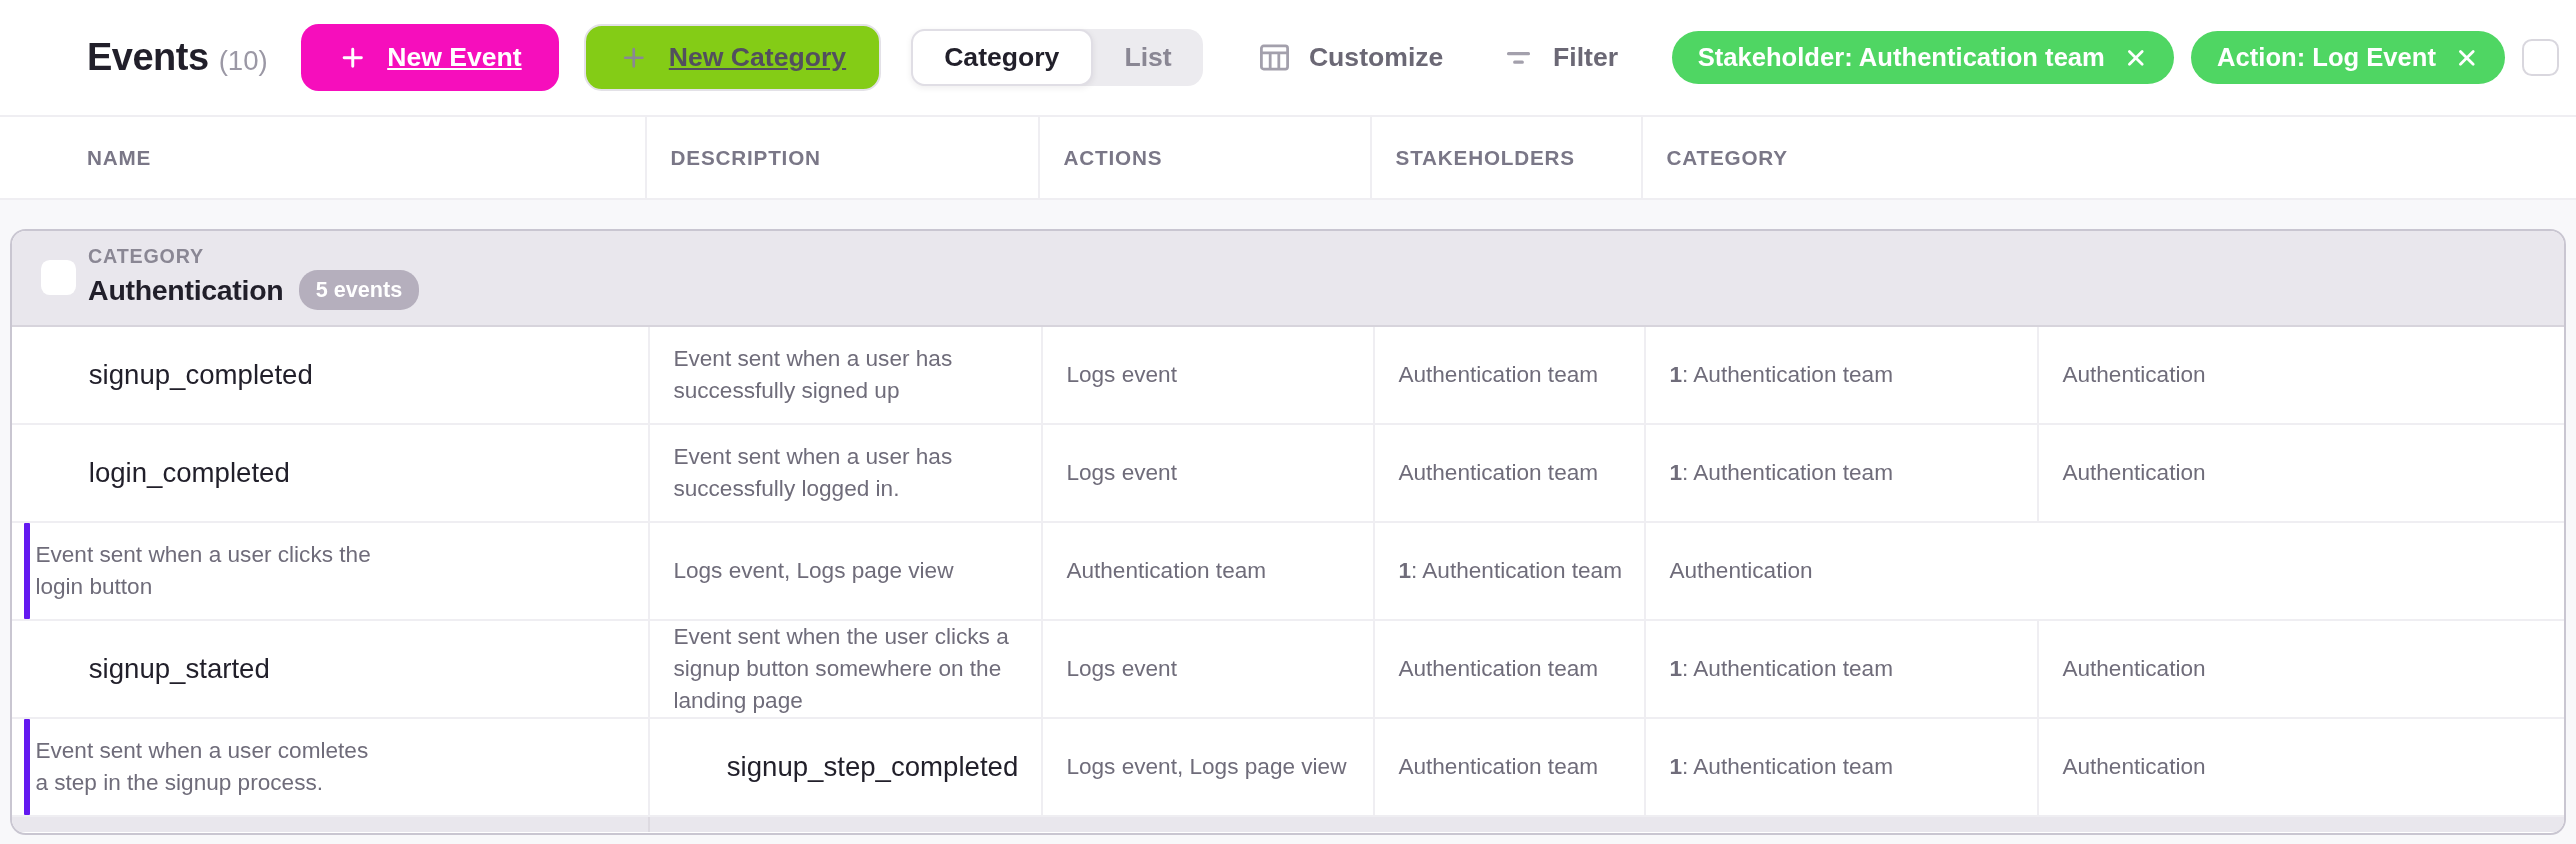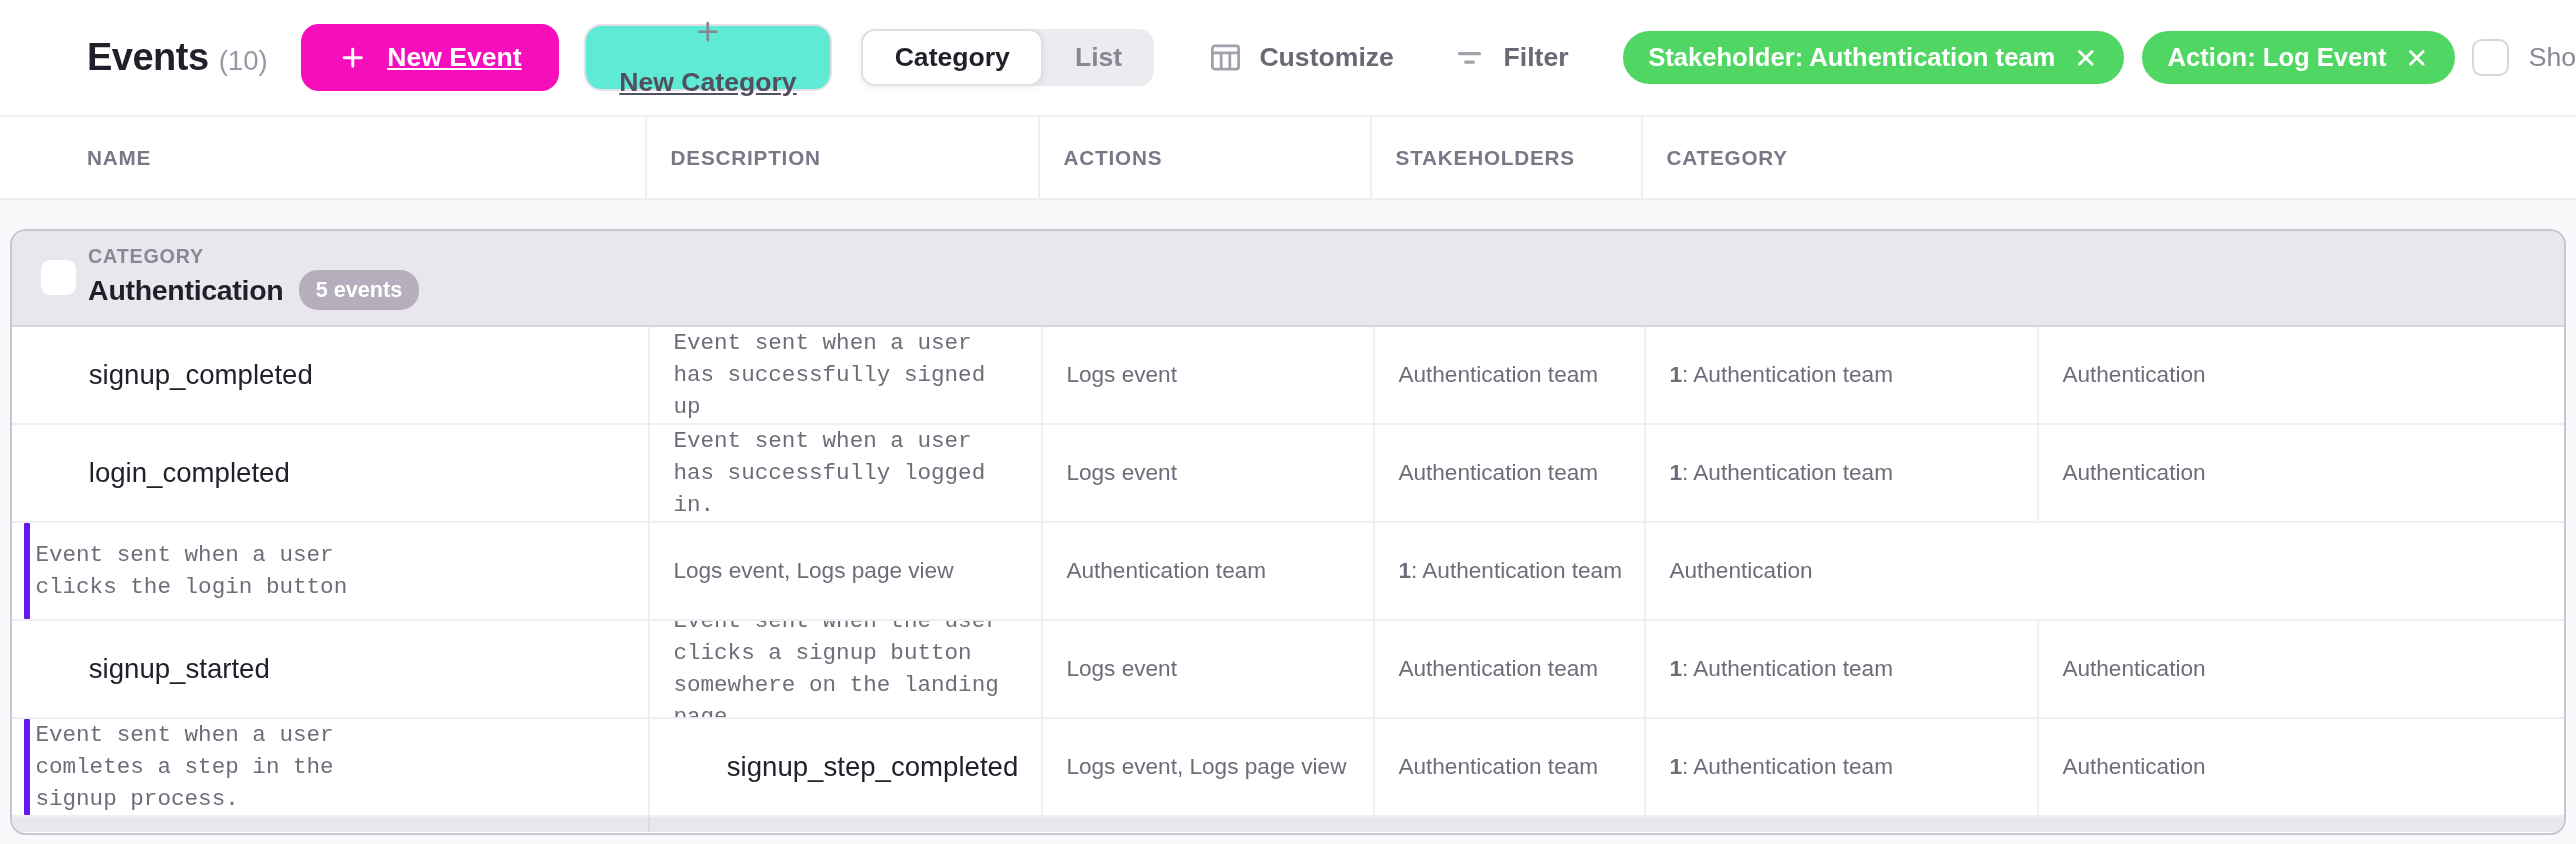--- a/index.html
+++ b/index.html
@@ -15,21 +15,21 @@
   
   .topbar{display:flex;align-items:center;height:117px;padding-left:87px;
           border-bottom:2px solid var(--line);background:#fff;}
   .title-wrap{display:flex;align-items:baseline;gap:10px;margin-right:33px;white-space:nowrap;}
   .title{font-size:38px;font-weight:700;color:var(--ink);letter-spacing:-0.5px;}
   .count{font-size:27.6px;color:#9b98a5;font-weight:400;}
   .btn{display:flex;align-items:center;justify-content:center;gap:20px;height:67px;
        border-radius:17.7px;font-size:26.6px;font-weight:600;cursor:pointer;white-space:nowrap;text-decoration:underline;}
   .btn svg{flex:0 0 auto;}
   .btn-primary{background:var(--pink);color:#fff;padding:0 37px;}
-  .btn-secondary{background:#5eead4;color:#524f5e;border:2px solid #e3e1e7;padding:0 33px;margin-left:25.6px;flex-direction:column;}
+  .btn-secondary{background:#84cc16;color:#524f5e;border:2px solid #e3e1e7;padding:0 33px;margin-left:25.6px;}
   .btn-secondary .plus{color:#8a8794;}
 
   .toggle{display:flex;align-items:center;height:57px;background:#ecebef;border-radius:15.7px;
           margin-left:29.5px;}
   .toggle-opt{display:flex;align-items:center;justify-content:center;height:57px;padding:0 31.5px;
           font-size:26.6px;color:var(--gray-light);font-weight:600;cursor:pointer;border-radius:13.8px;white-space:nowrap;}
   .toggle-opt.active{background:#fff;color:var(--ink);font-weight:700;border:2px solid #e0dee5;
           box-shadow:0 2px 5.9px rgba(33,31,42,.08);}
 
   .tool{display:flex;align-items:center;gap:15.7px;font-size:26.6px;font-weight:600;color:#6b6875;
@@ -70,21 +70,21 @@
   .cat-badge{background:var(--badge);color:#fff;font-size:21.6px;font-weight:700;border-radius:18.7px;
              padding:6.9px 16.7px;white-space:nowrap;}
 
   .row{position:relative;display:grid;grid-template-columns:636px 393px 332px 271px 393px 1fr;
        height:98px;border-bottom:2px solid var(--line);background:#fff;cursor:pointer;}
   .row.accent::before{content:"";position:absolute;left:11.8px;top:0;bottom:0;width:6.9px;
        background:var(--purple);border-radius:1px;}
   .cell{display:flex;align-items:center;padding-left:23.6px;overflow:hidden;}
   .cell + .cell{border-left:2px solid var(--line);}
   .cell-name{padding-left:77px;font-size:27.6px;font-weight:500;color:var(--ink);white-space:nowrap;}
-  .cell-desc{font-size:22.6px;color:var(--gray);line-height:32px;font-family:Liberation Mono, monospace;}
+  .cell-desc{font-size:22.6px;color:var(--gray);line-height:32px;}
   .cell-desc .desc-text{max-width:346px;}
   .cell-plain{font-size:22.6px;color:var(--gray);white-space:nowrap;}
   .stake-num{font-weight:700;}
 
   .card-footer{position:relative;height:15.7px;background:var(--cat-bg);}
   .card-footer .seam{position:absolute;left:636px;top:0;bottom:0;width:2px;background:#dddae1;}
 </style>
 </head>
 <body>
 

